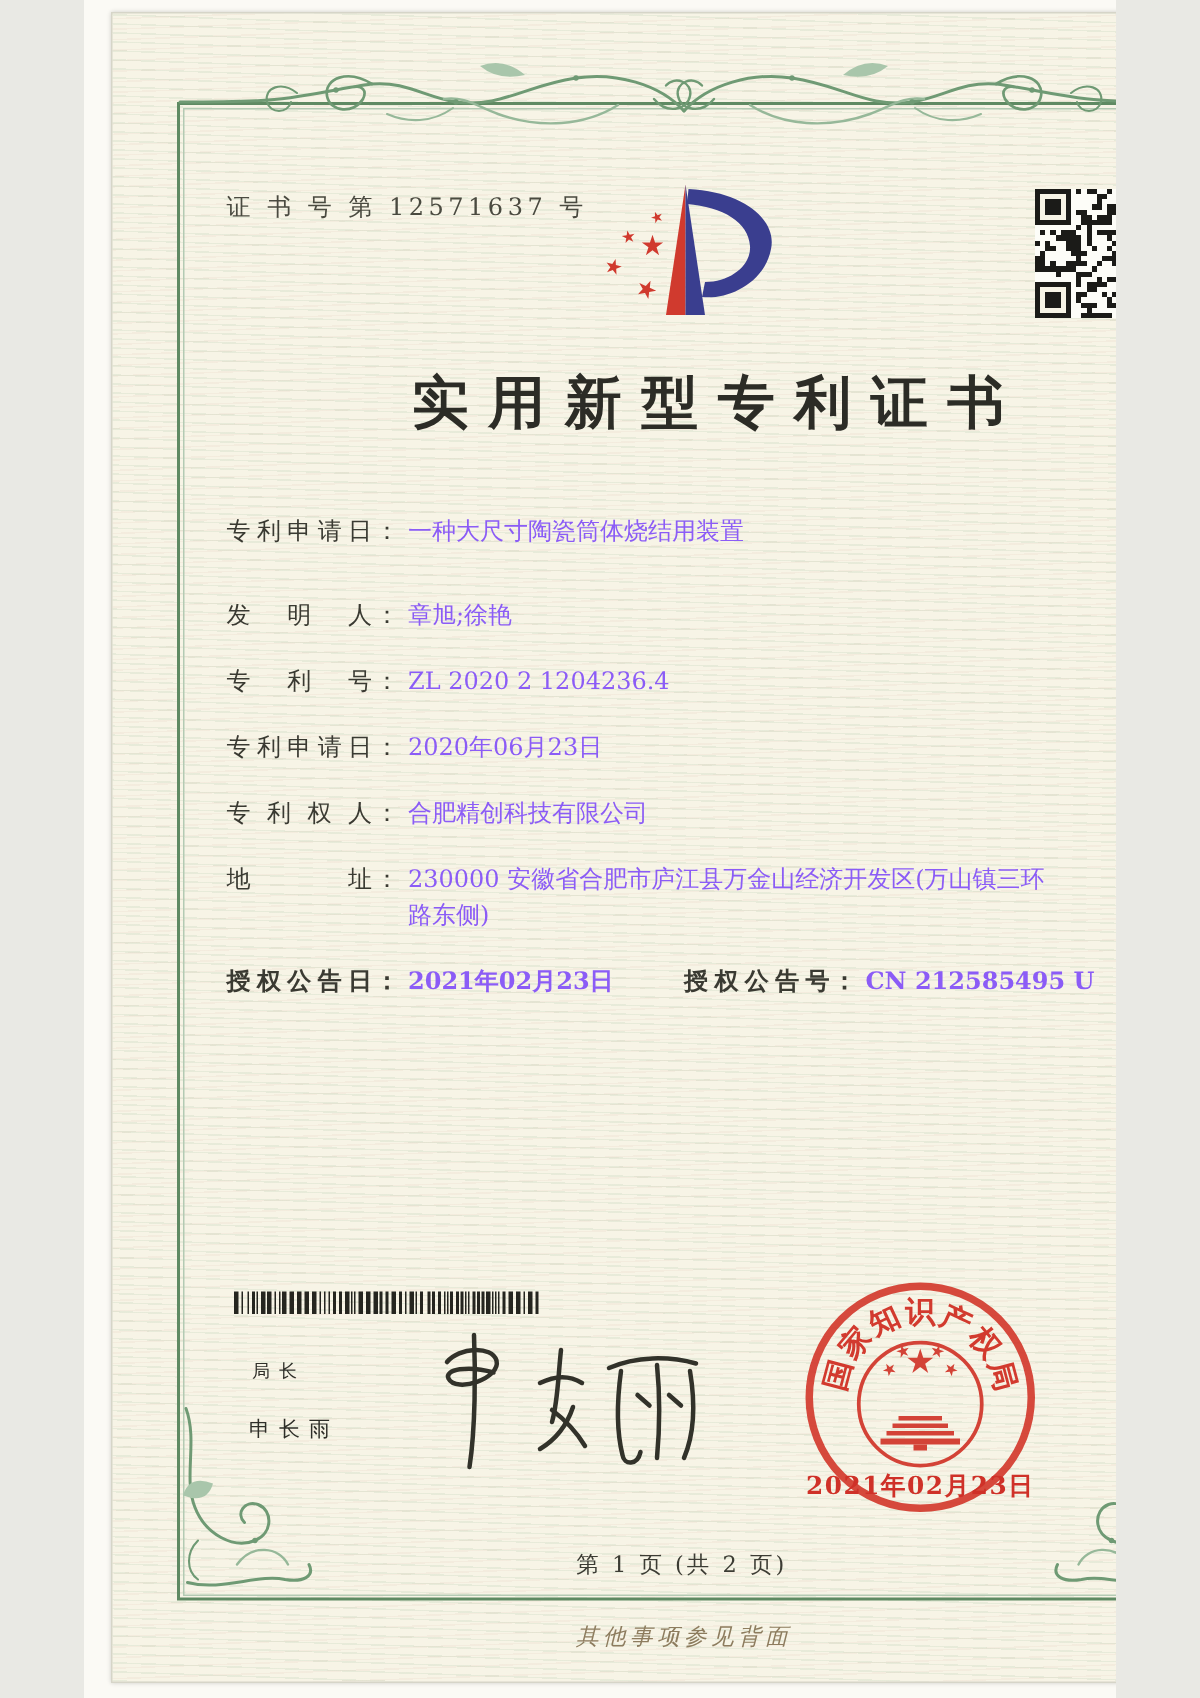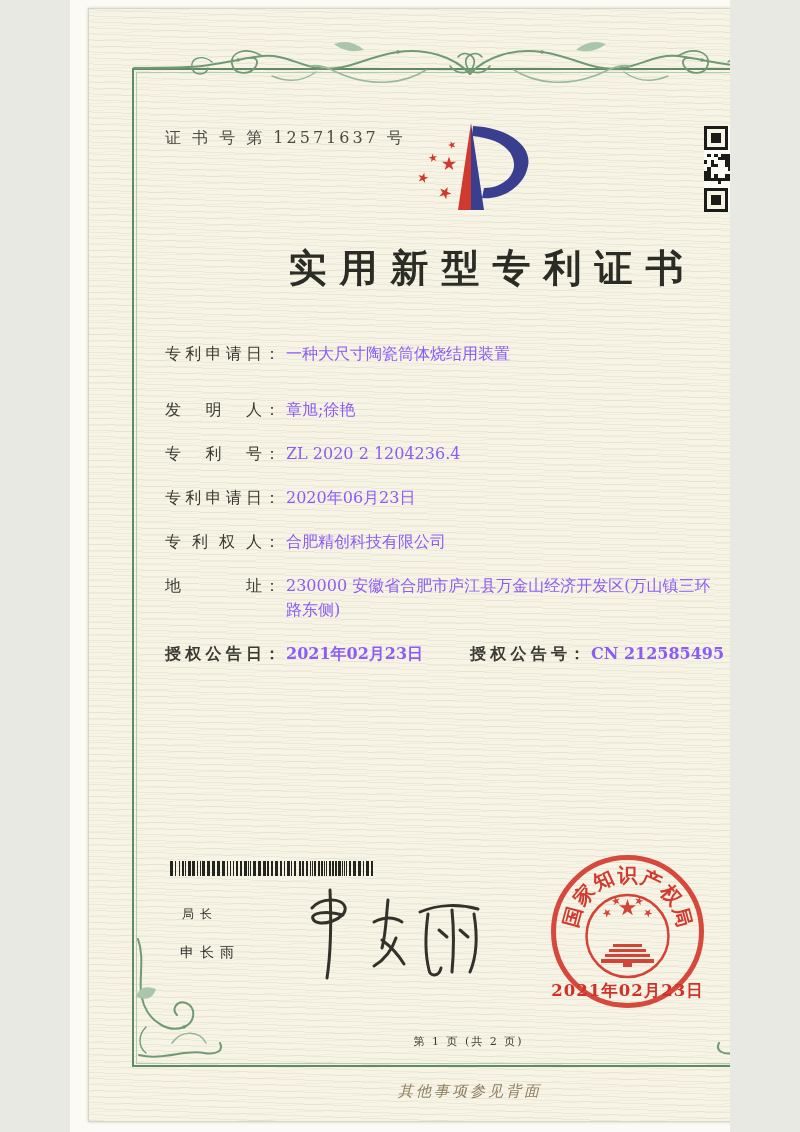--- a/index.html
+++ b/index.html
@@ -1,17 +1,17 @@
 <!DOCTYPE html>
 <html><head>
 <meta charset="utf-8">
 <style>
   html,body{margin:0;padding:0;background:#e9e9e4;}
   .page{position:relative;width:660px;height:1132px;margin:0 auto;background:#fbfaf5;overflow:hidden;
-        font-family:"DejaVu Serif","Liberation Serif",serif;color:#33332d;}
+        font-family:"DejaVu Serif","Liberation Serif",serif;color:#33332d;padding-left:28px;}
   .paper{position:absolute;left:18px;top:8px;width:764px;height:1112px;
          background-color:#f7f4e6;
          background-image:
            repeating-linear-gradient(2deg, rgba(150,185,150,0.16) 0 1px, rgba(0,0,0,0) 1px 6px),
            repeating-linear-gradient(-2deg, rgba(210,165,150,0.10) 0 1px, rgba(0,0,0,0) 1px 7px);
          border:1px solid #d6d5c8;box-shadow:0 0 3px rgba(0,0,0,.18);}
   .frame{position:absolute;left:62px;top:68px;width:673px;height:995px;border:2px solid #5f8a63;}
   .frame::after{content:"";position:absolute;inset:1.5px;border:1px solid #b3cab3;}
   .lace{position:absolute;pointer-events:none;}
   .cert-no{position:absolute;left:95px;top:128px;font-size:16px;letter-spacing:3px;color:#4a4a40;}
@@ -33,21 +33,21 @@
   .barcode{position:absolute;left:100px;top:860px;}
   .sig-title{position:absolute;left:112px;top:906px;font-family:"DejaVu Sans","Liberation Sans",sans-serif;
              font-size:12px;letter-spacing:6px;color:#2e2e28;}
   .sig-name{position:absolute;left:110px;top:944px;font-family:"DejaVu Sans","Liberation Sans",sans-serif;
             font-size:14px;letter-spacing:6px;color:#2e2e28;}
   .sig-hand{position:absolute;left:222px;top:884px;}
   .seal{position:absolute;left:477px;top:851px;}
   .seal-date{position:absolute;left:467px;top:980px;width:181px;text-align:center;
              font-size:16.5px;letter-spacing:1px;color:#cf3128;font-weight:700;}
   .page-info{position:absolute;left:62px;top:1034px;width:673px;text-align:center;
-             font-size:11px;letter-spacing:2px;color:#3c3c34;}
+             font-size:15px;letter-spacing:2px;color:#3c3c34;}
   .back-note{position:absolute;left:0;top:1082px;width:800px;text-align:center;font-style:italic;
              font-size:15px;letter-spacing:3px;color:#8d7c5e;}
 </style>
 </head>
 <body>
 
 <div class="page">
   <div class="paper"></div>
 
   <div class="frame"></div>

